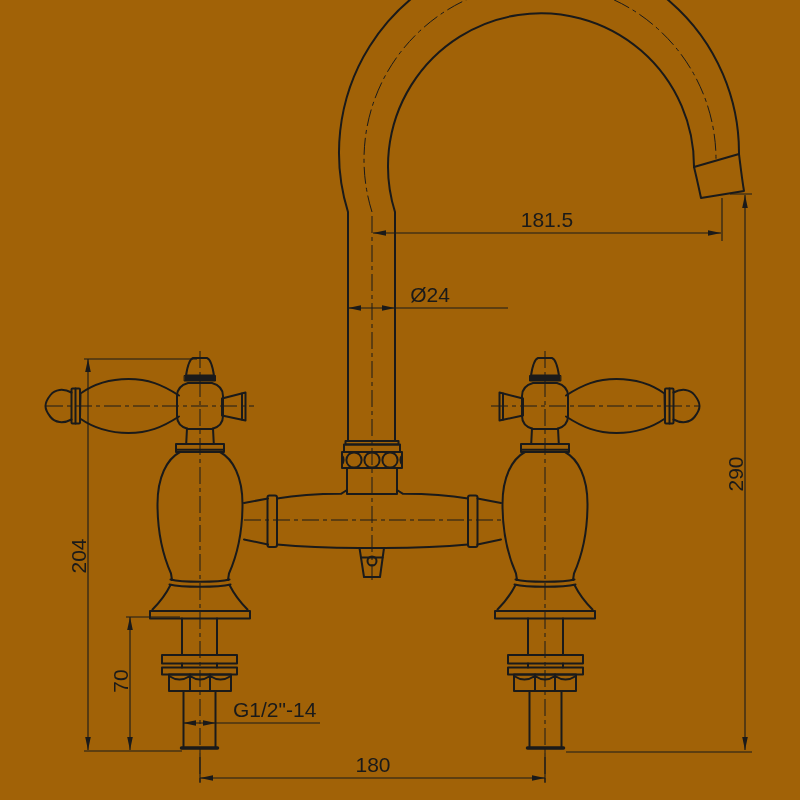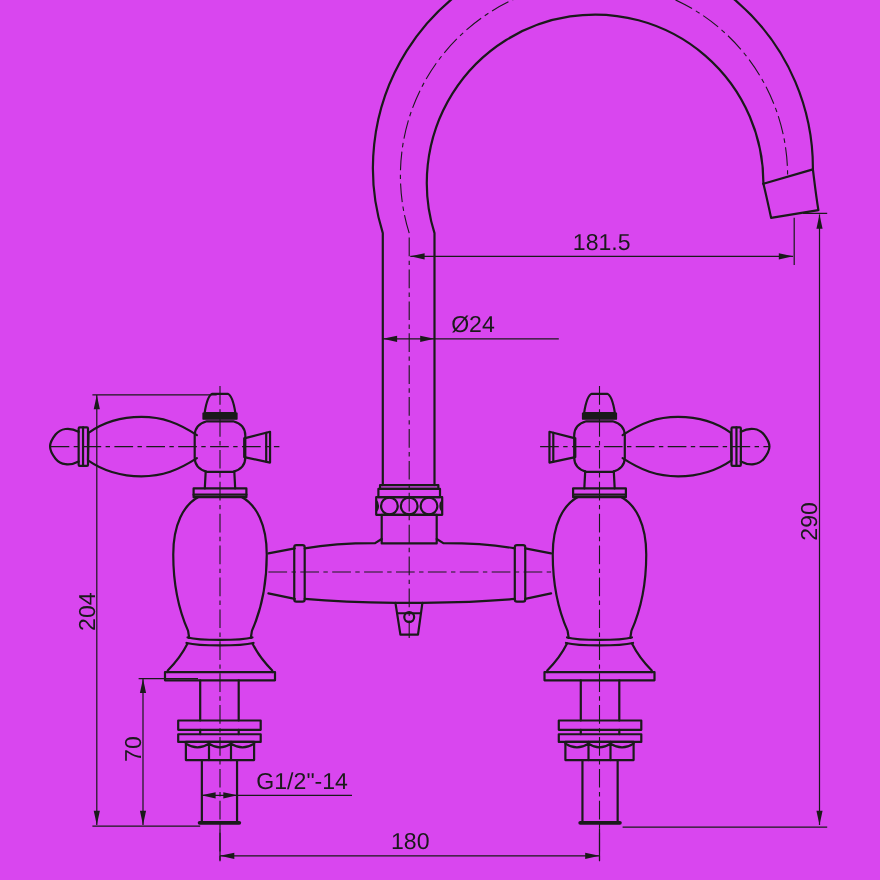--- a/index.html
+++ b/index.html
@@ -1,17 +1,17 @@
 <!DOCTYPE html>
 <html><head>
 <meta charset="utf-8">
 <style>
   html,body{margin:0;padding:0;background:#ffffff;}
   body{width:800px;height:800px;overflow:hidden;}
-  .stage{position:relative;width:800px;height:800px;background:#d946ef;}
+  .stage{position:relative;width:800px;height:800px;background:#a16207;}
   svg{display:block;}
   .ol, .ol path, .ol rect, .ol circle{
     stroke:#1a1a1a;stroke-width:2;fill:none;
     stroke-linejoin:round;stroke-linecap:round;
   }
   .ol .thick{stroke-width:3.5;}
   .ol .band{fill:#1a1a1a;stroke:#1a1a1a;stroke-width:1;}
   .cl path{stroke:#1a1a1a;stroke-width:1;fill:none;stroke-dasharray:17 4 4 4;}
   .dims path{stroke:#1a1a1a;stroke-width:1.1;fill:none;}
   .dims polygon{fill:#1a1a1a;stroke:none;}

